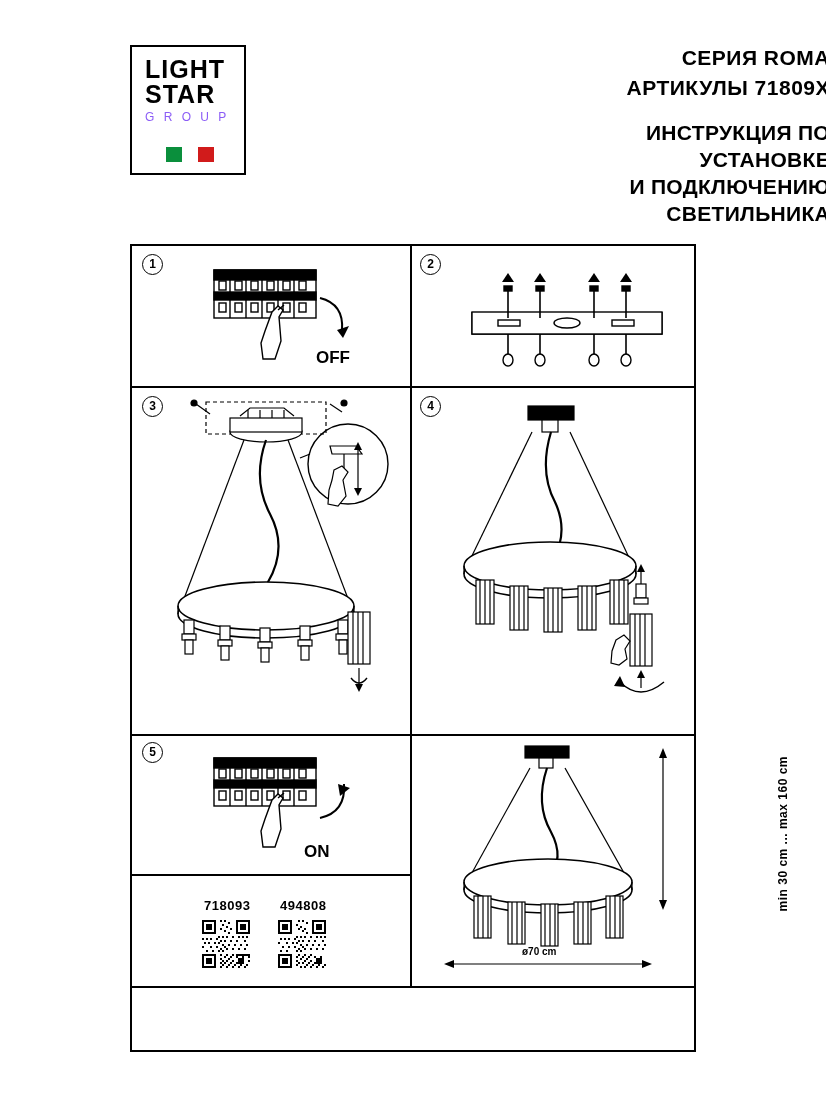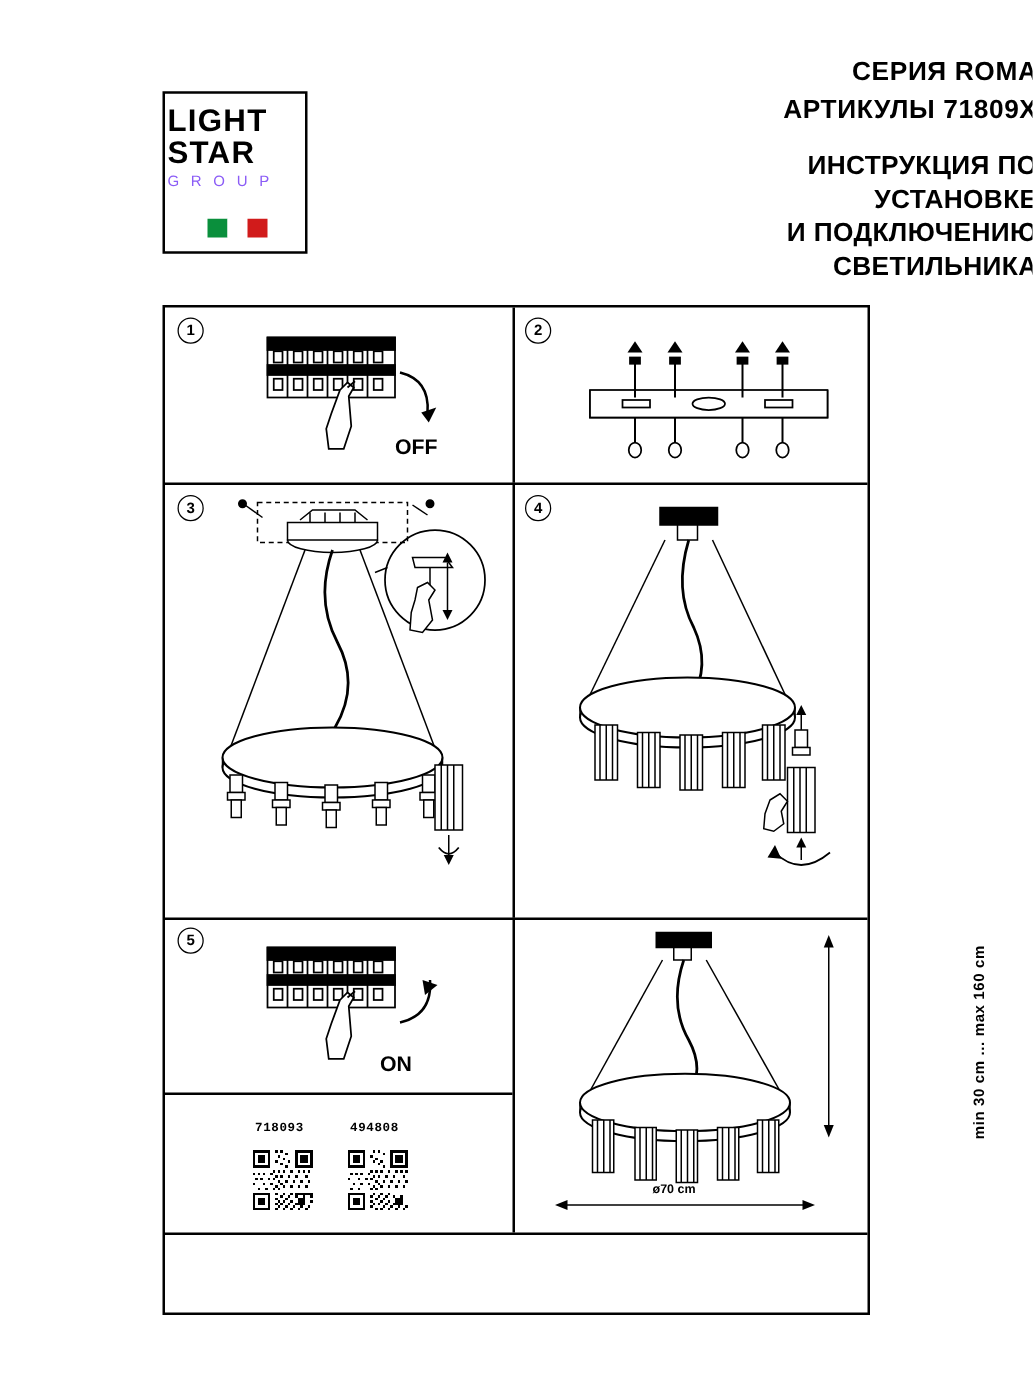--- a/index.html
+++ b/index.html
@@ -31,22 +31,21 @@
     height: 150px;
   }
   .logo-box {
     position: absolute;
     left: 0;
     top: 0;
     width: 116px;
     height: 130px;
     border: 2px solid #000;
     box-sizing: border-box;
-    padding: 10px 0 0 2px;
-    margin-top: 28px;
+    padding: 10px 0 0 13px;
   }
   .logo-line {
     font-weight: bold;
     font-size: 25px;
     line-height: 25px;
     letter-spacing: 1px;
     color: #000;
   }
   .logo-group {
     font-size: 12px;
@@ -134,24 +133,23 @@
   }
   .label-text {
     position: absolute;
     font-weight: bold;
     font-size: 17px;
   }
 
   
   .qr-label {
     position: absolute;
-    font-size: 10px;
+    font-size: 13px;
     font-weight: bold;
     letter-spacing: 0.5px;
-    font-family: Liberation Mono, monospace;
   }
   .qr {
     position: absolute;
     width: 52px;
     height: 52px;
     background: #fff;
   }
 
   
   .vert-label {

